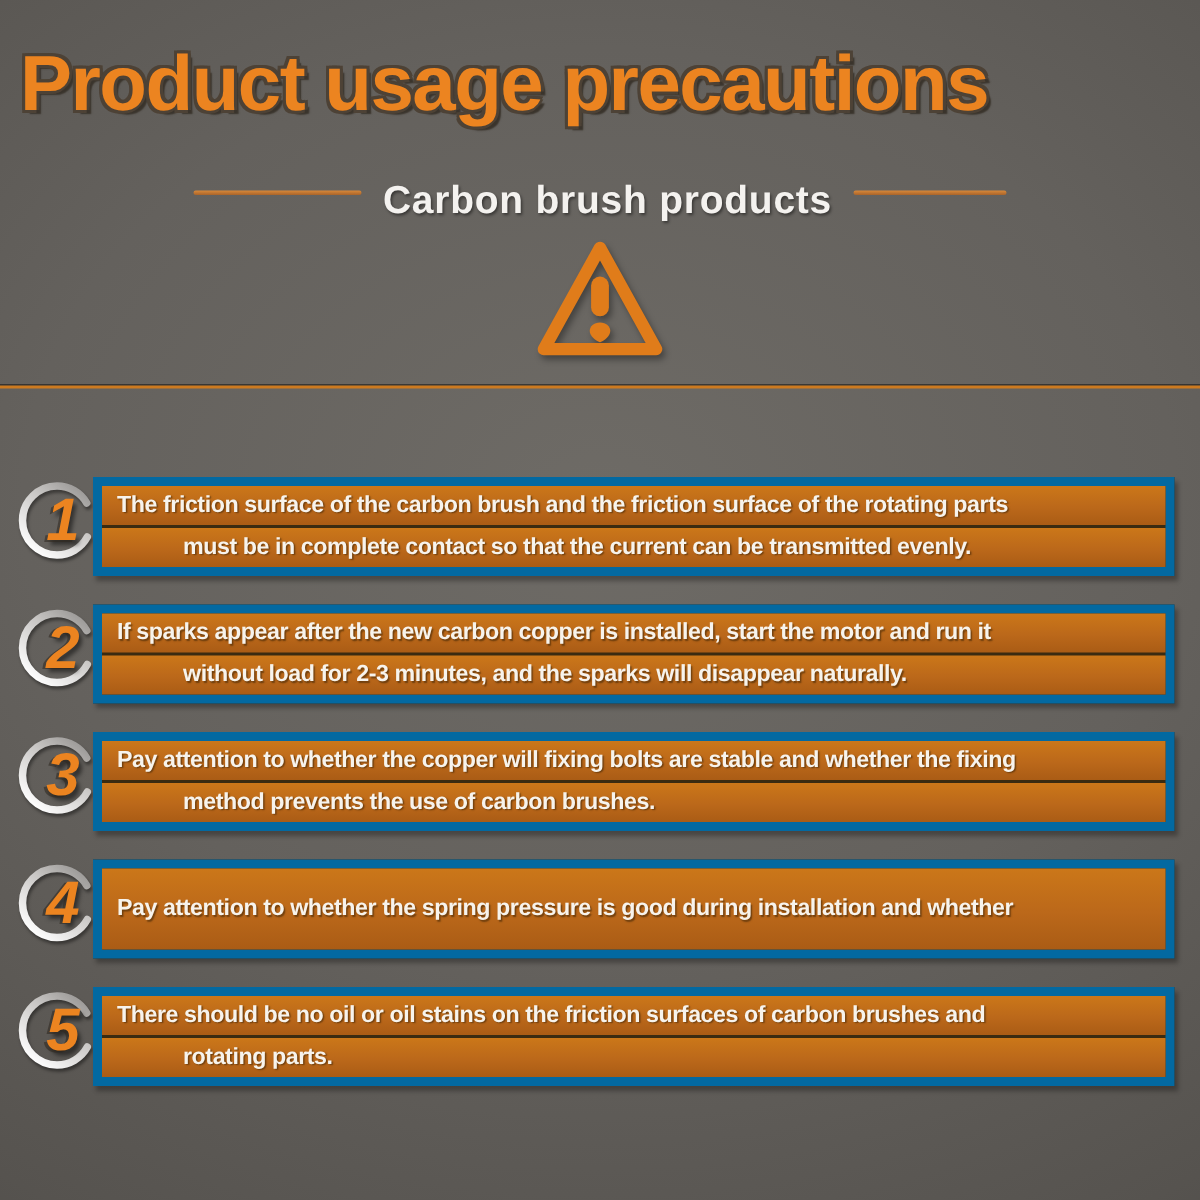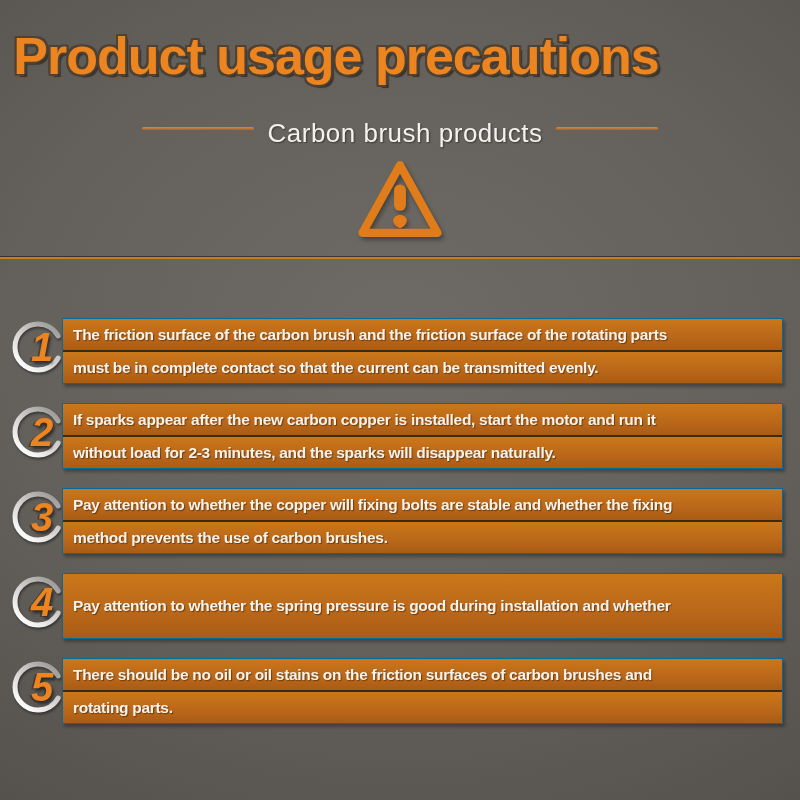--- a/index.html
+++ b/index.html
@@ -25,21 +25,21 @@
 
   
   .subtitle-row {
     position: absolute; top: 112px; left: 0; width: 800px; height: 32px;
     display: flex; align-items: center; justify-content: center;
   }
   .sub-line { height: 3px; background: linear-gradient(180deg, #d9893a, #a9642a); border-radius: 2px; }
   .sub-line.left  { width: 112px; margin-right: 14px; }
   .sub-line.right { width: 102px; margin-left: 14px; }
   .sub-text {
-    color: #f4f2ef; font-size: 26px; font-weight: normal; letter-spacing: 0.5px;
+    color: #f4f2ef; font-size: 26px; font-weight: bold; letter-spacing: 0.5px;
     text-shadow: 1px 1px 2px rgba(0,0,0,0.45); white-space: nowrap; margin-top: 11px;
   }
 
   
   .warning {
     position: absolute; top: 157px; left: 50%; transform: translateX(-50%);
     width: 92px; height: 84px;
     filter: drop-shadow(2px 3px 2px rgba(0,0,0,0.35));
   }
 
@@ -59,30 +59,30 @@
   .badge svg { position: absolute; left: 0; top: 0; filter: drop-shadow(1px 2px 1px rgba(0,0,0,0.4)); }
   .num {
     position: absolute; left: 4px; top: 7px; width: 56px; text-align: center;
     font-size: 40px; line-height: 48px; font-weight: bold; font-style: italic;
     color: #ec8420;
     text-shadow: -2px 1px 0 rgba(45,38,30,0.55), 2px 3px 3px rgba(0,0,0,0.5);
   }
 
   .banner {
     position: absolute; left: 62px; right: 17px; top: 0; height: 66px;
-    background: #3a2b11; border: 1px solid #0369a1;
+    background: #3a2b11; border: 6px solid #0369a1;
     display: flex; flex-direction: column; box-sizing: border-box;
     box-shadow: 2px 3px 3px rgba(0,0,0,0.3);
   }
   .strip {
     height: 31px; flex: 1 1 auto;
     background: linear-gradient(180deg, #cb7719 0%, #bb681a 55%, #aa5c15 100%);
     display: flex; align-items: center; overflow: hidden;
   }
-  .strip + .strip { margin-top: 2px; }
+  .strip + .strip { margin-top: 2px; padding-left: 44px; }
   .strip span {
     padding-left: 10px; white-space: nowrap;
     color: #f7f3ec; font-size: 15.5px; font-weight: bold; letter-spacing: -0.3px;
     text-shadow: 1px 1px 1px rgba(60,35,5,0.6);
   }
 </style>
 </head>
 <body>
 
 <svg width="0" height="0" style="position:absolute">

